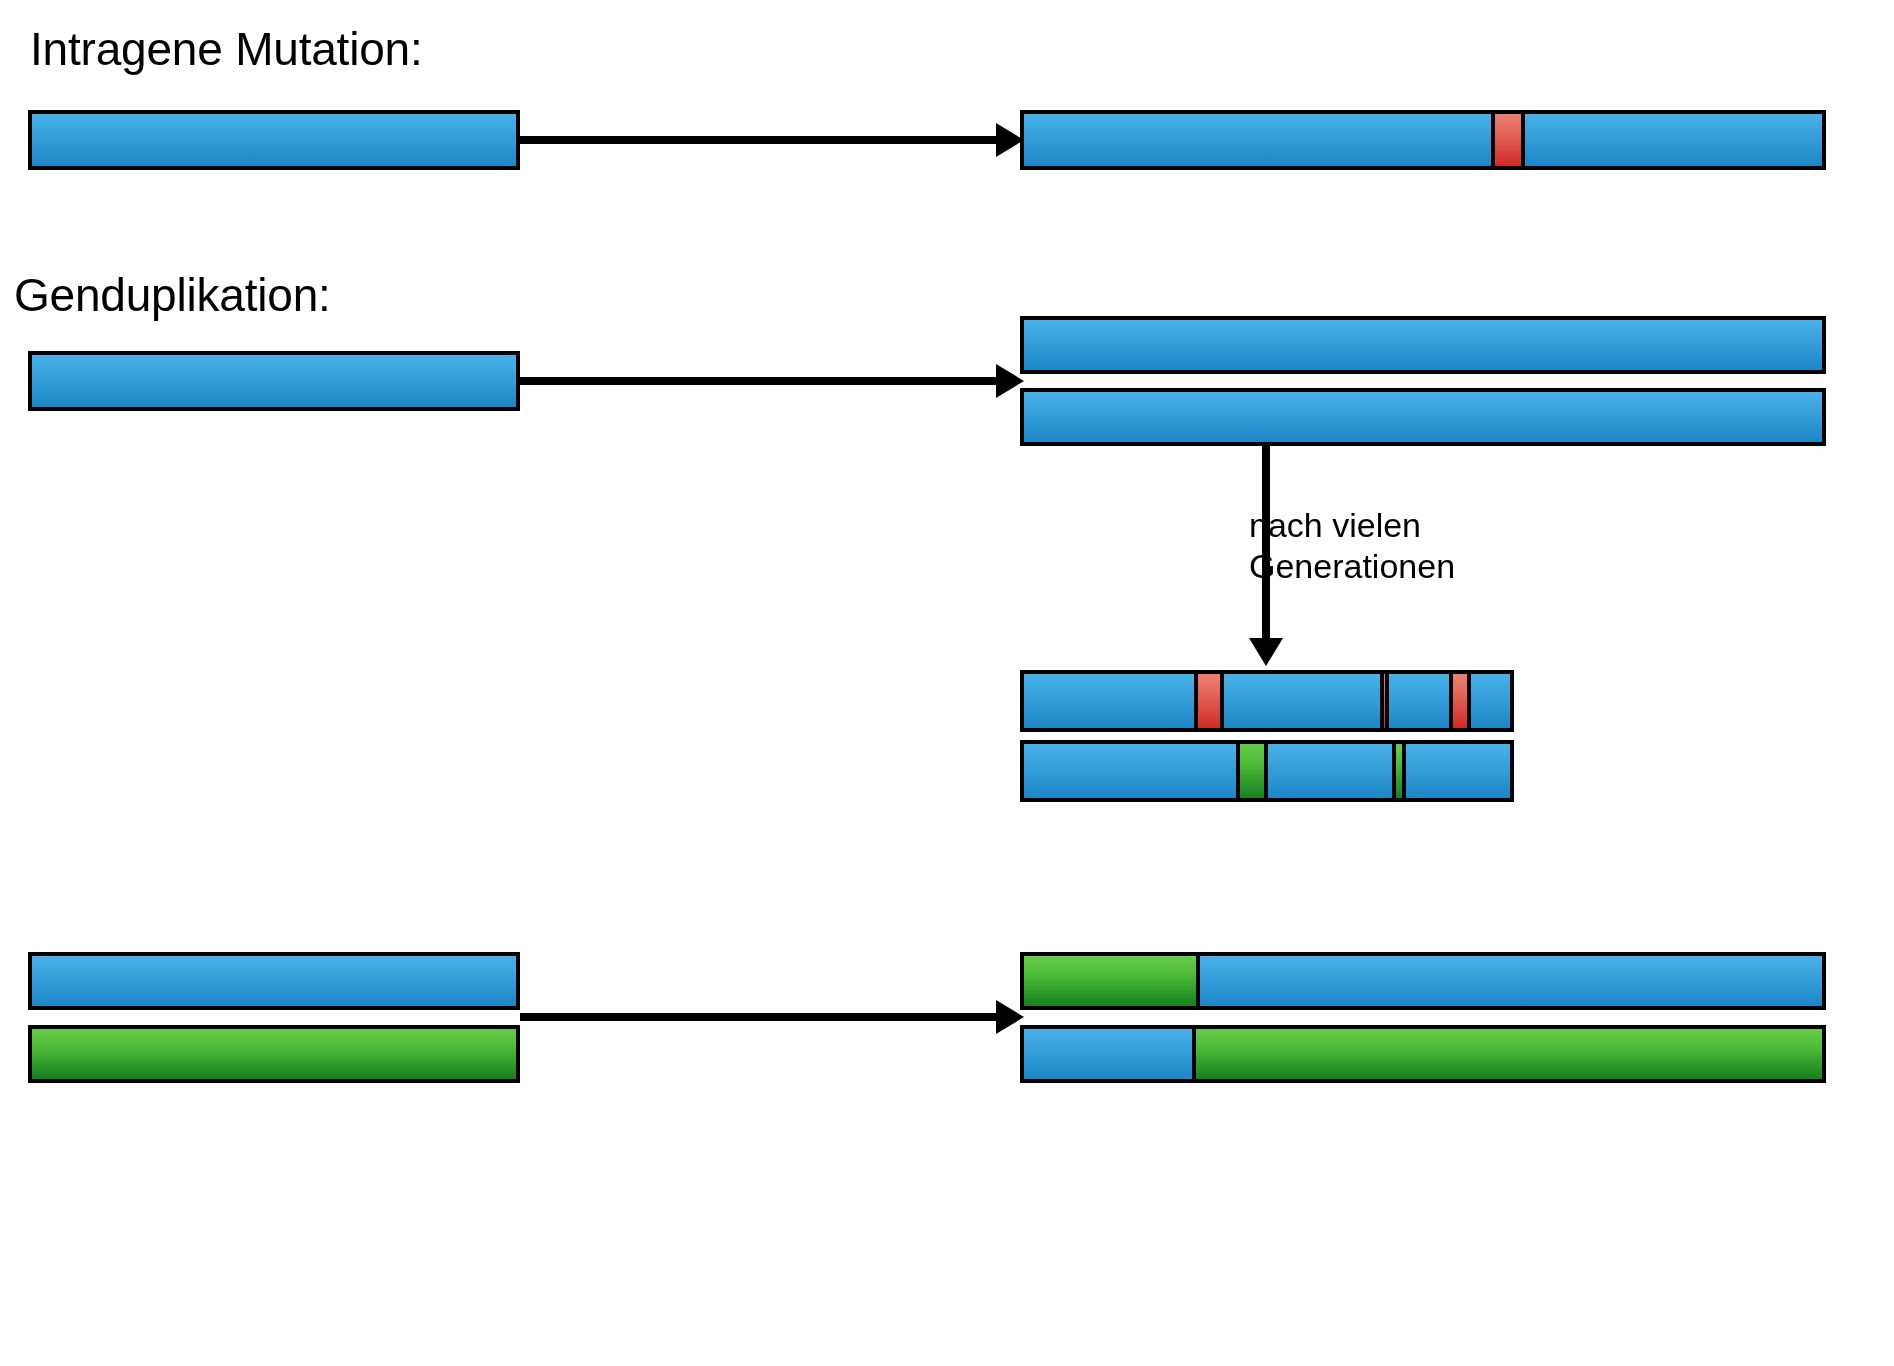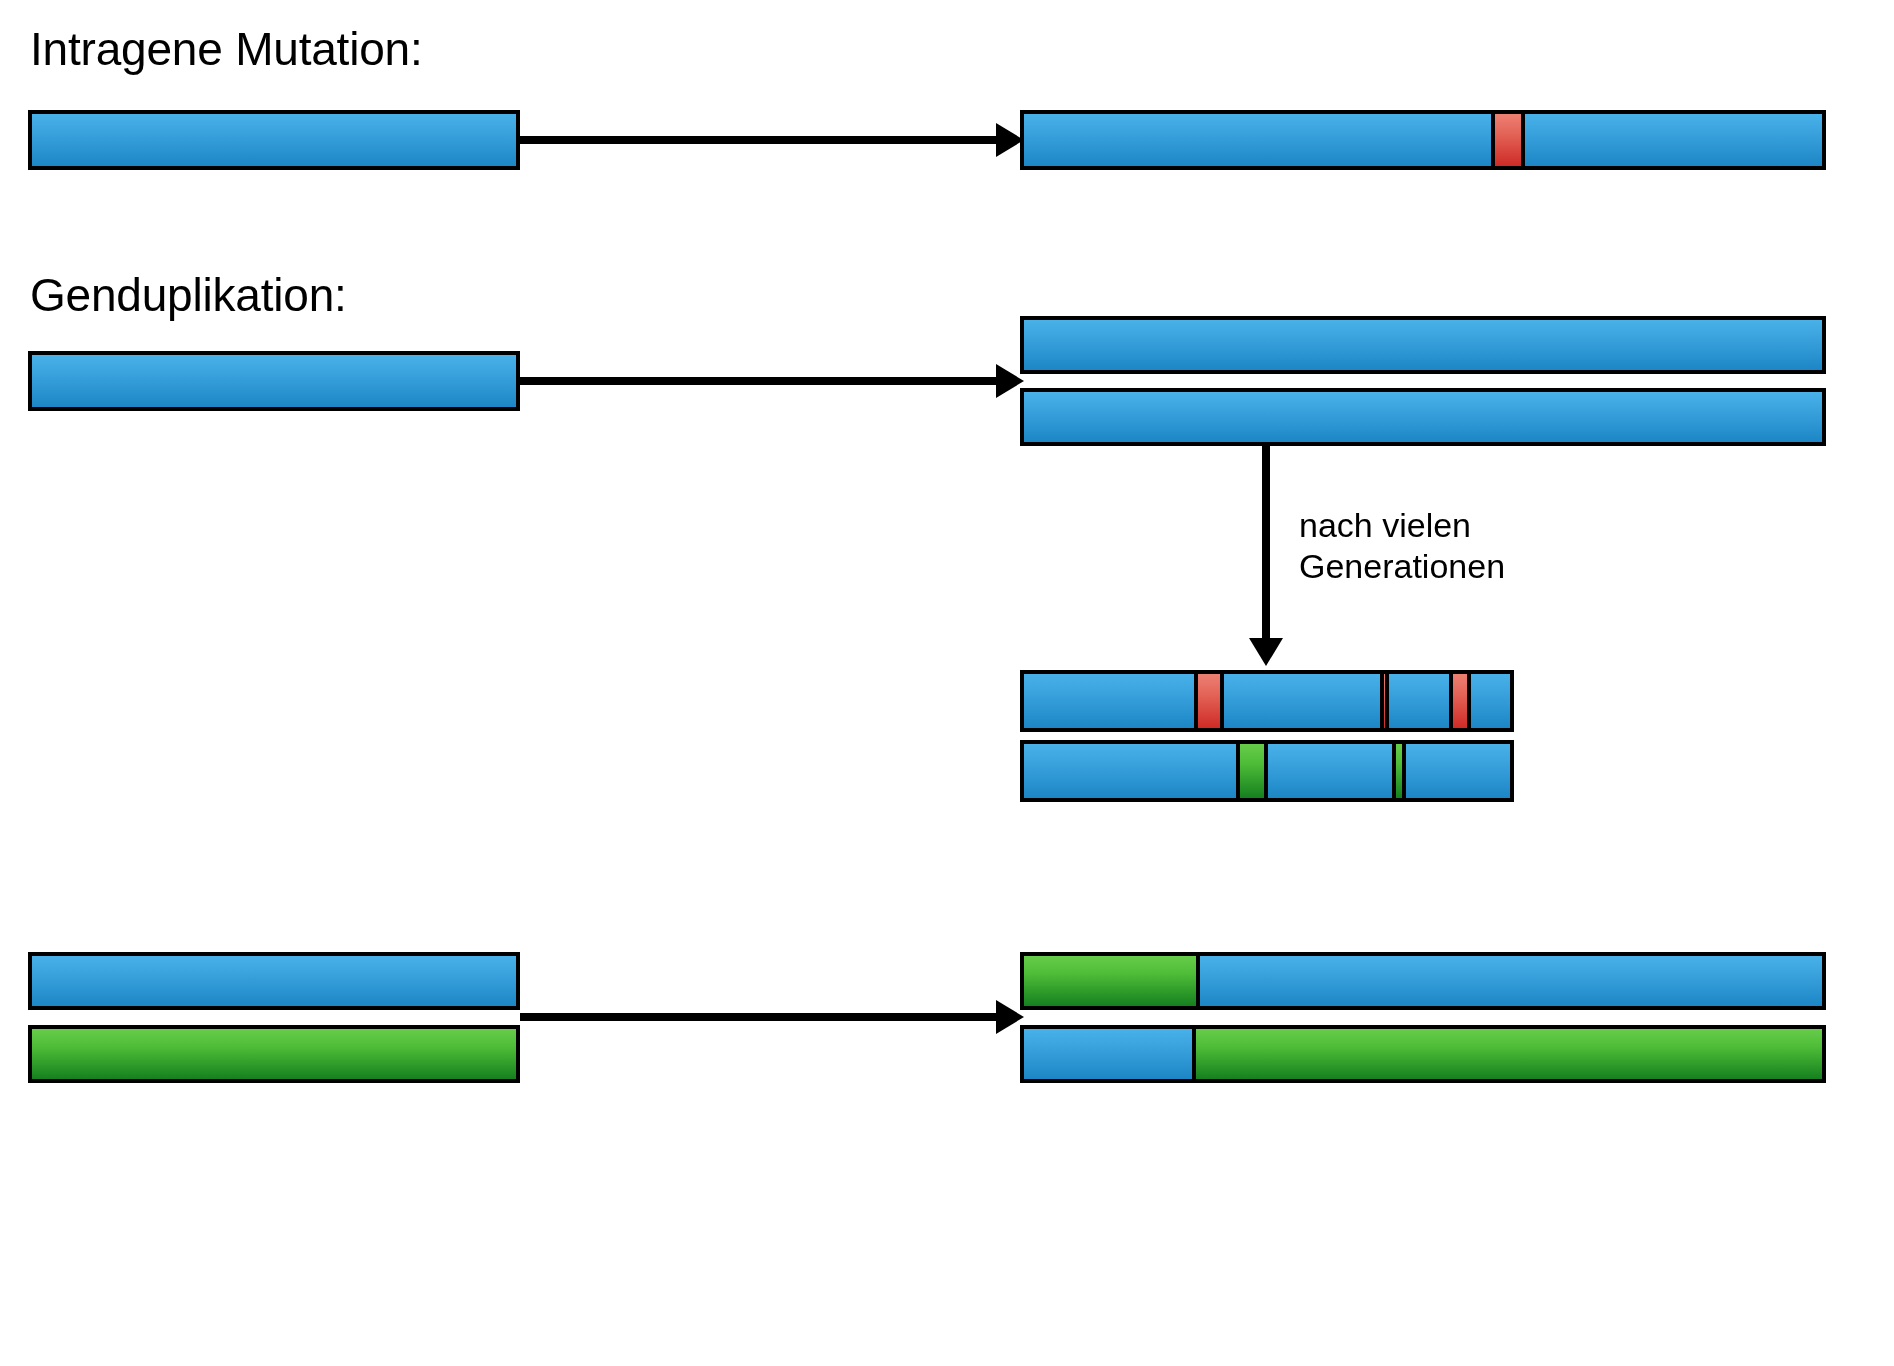--- a/index.html
+++ b/index.html
@@ -112,39 +112,39 @@
   </div>
 
   <div class="arrow-h" style="left:518px; top:136px; width:480px;"></div>
 
   <div class="bar" style="left:1020px; top:110px; width:806px; height:60px;">
     <div class="seg blue" style="width:58.5%;"></div>
     <div class="seg red edge-l edge-r" style="width:4.3%;"></div>
     <div class="seg blue" style="width:37.2%;"></div>
   </div>
 
-  <div class="section-title" style="left:30px; top:272px;">Genduplikation:</div>
+  <div class="section-title" style="left:14px; top:272px;">Genduplikation:</div>
 
   <div class="bar" style="left:28px; top:351px; width:492px; height:60px;">
     <div class="seg blue" style="width:100%;"></div>
   </div>
 
   <div class="arrow-h" style="left:518px; top:377px; width:480px;"></div>
 
   <div class="bar" style="left:1020px; top:316px; width:806px; height:58px;">
     <div class="seg blue" style="width:100%;"></div>
   </div>
 
   <div class="bar" style="left:1020px; top:388px; width:806px; height:58px;">
     <div class="seg blue" style="width:100%;"></div>
   </div>
 
   <div class="arrow-v" style="left:1262px; top:446px; height:194px;"></div>
 
-  <div class="note-label" style="left:1299px; top:505px;">nach vielen
+  <div class="note-label" style="left:1249px; top:505px;">nach vielen
 Generationen</div>
 
   <div class="bar" style="left:1020px; top:670px; width:494px; height:62px;">
     <div class="seg blue" style="width:35.0%;"></div>
     <div class="seg red edge-l edge-r" style="width:6.2%;"></div>
     <div class="seg blue" style="width:32.0%;"></div>
     <div class="seg red edge-l edge-r" style="width:1.9%;"></div>
     <div class="seg blue" style="width:12.3%;"></div>
     <div class="seg red edge-l edge-r" style="width:4.5%;"></div>
     <div class="seg blue" style="width:8.1%;"></div>

